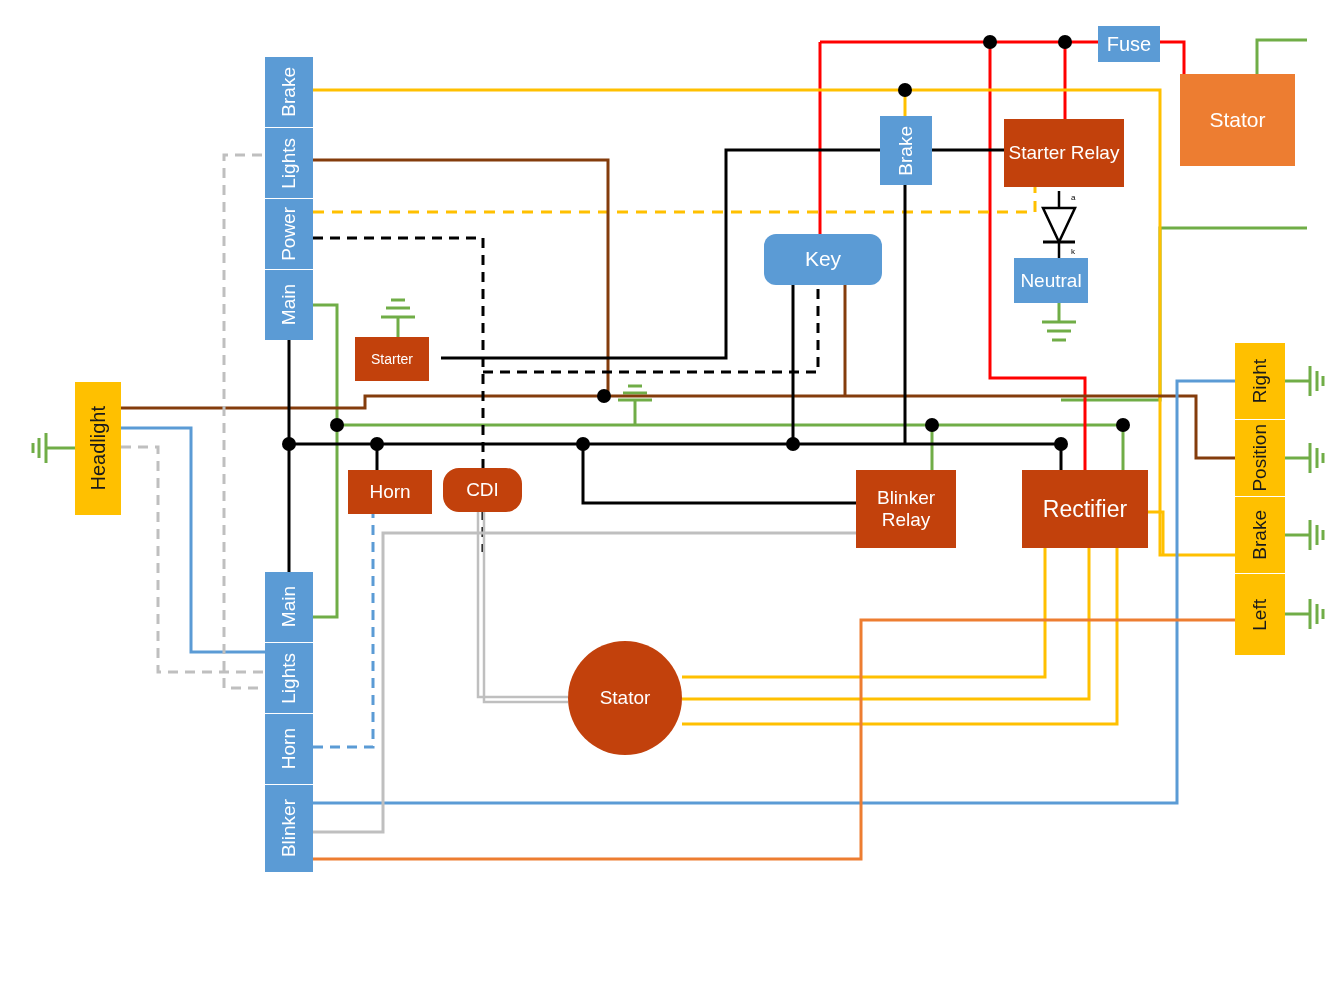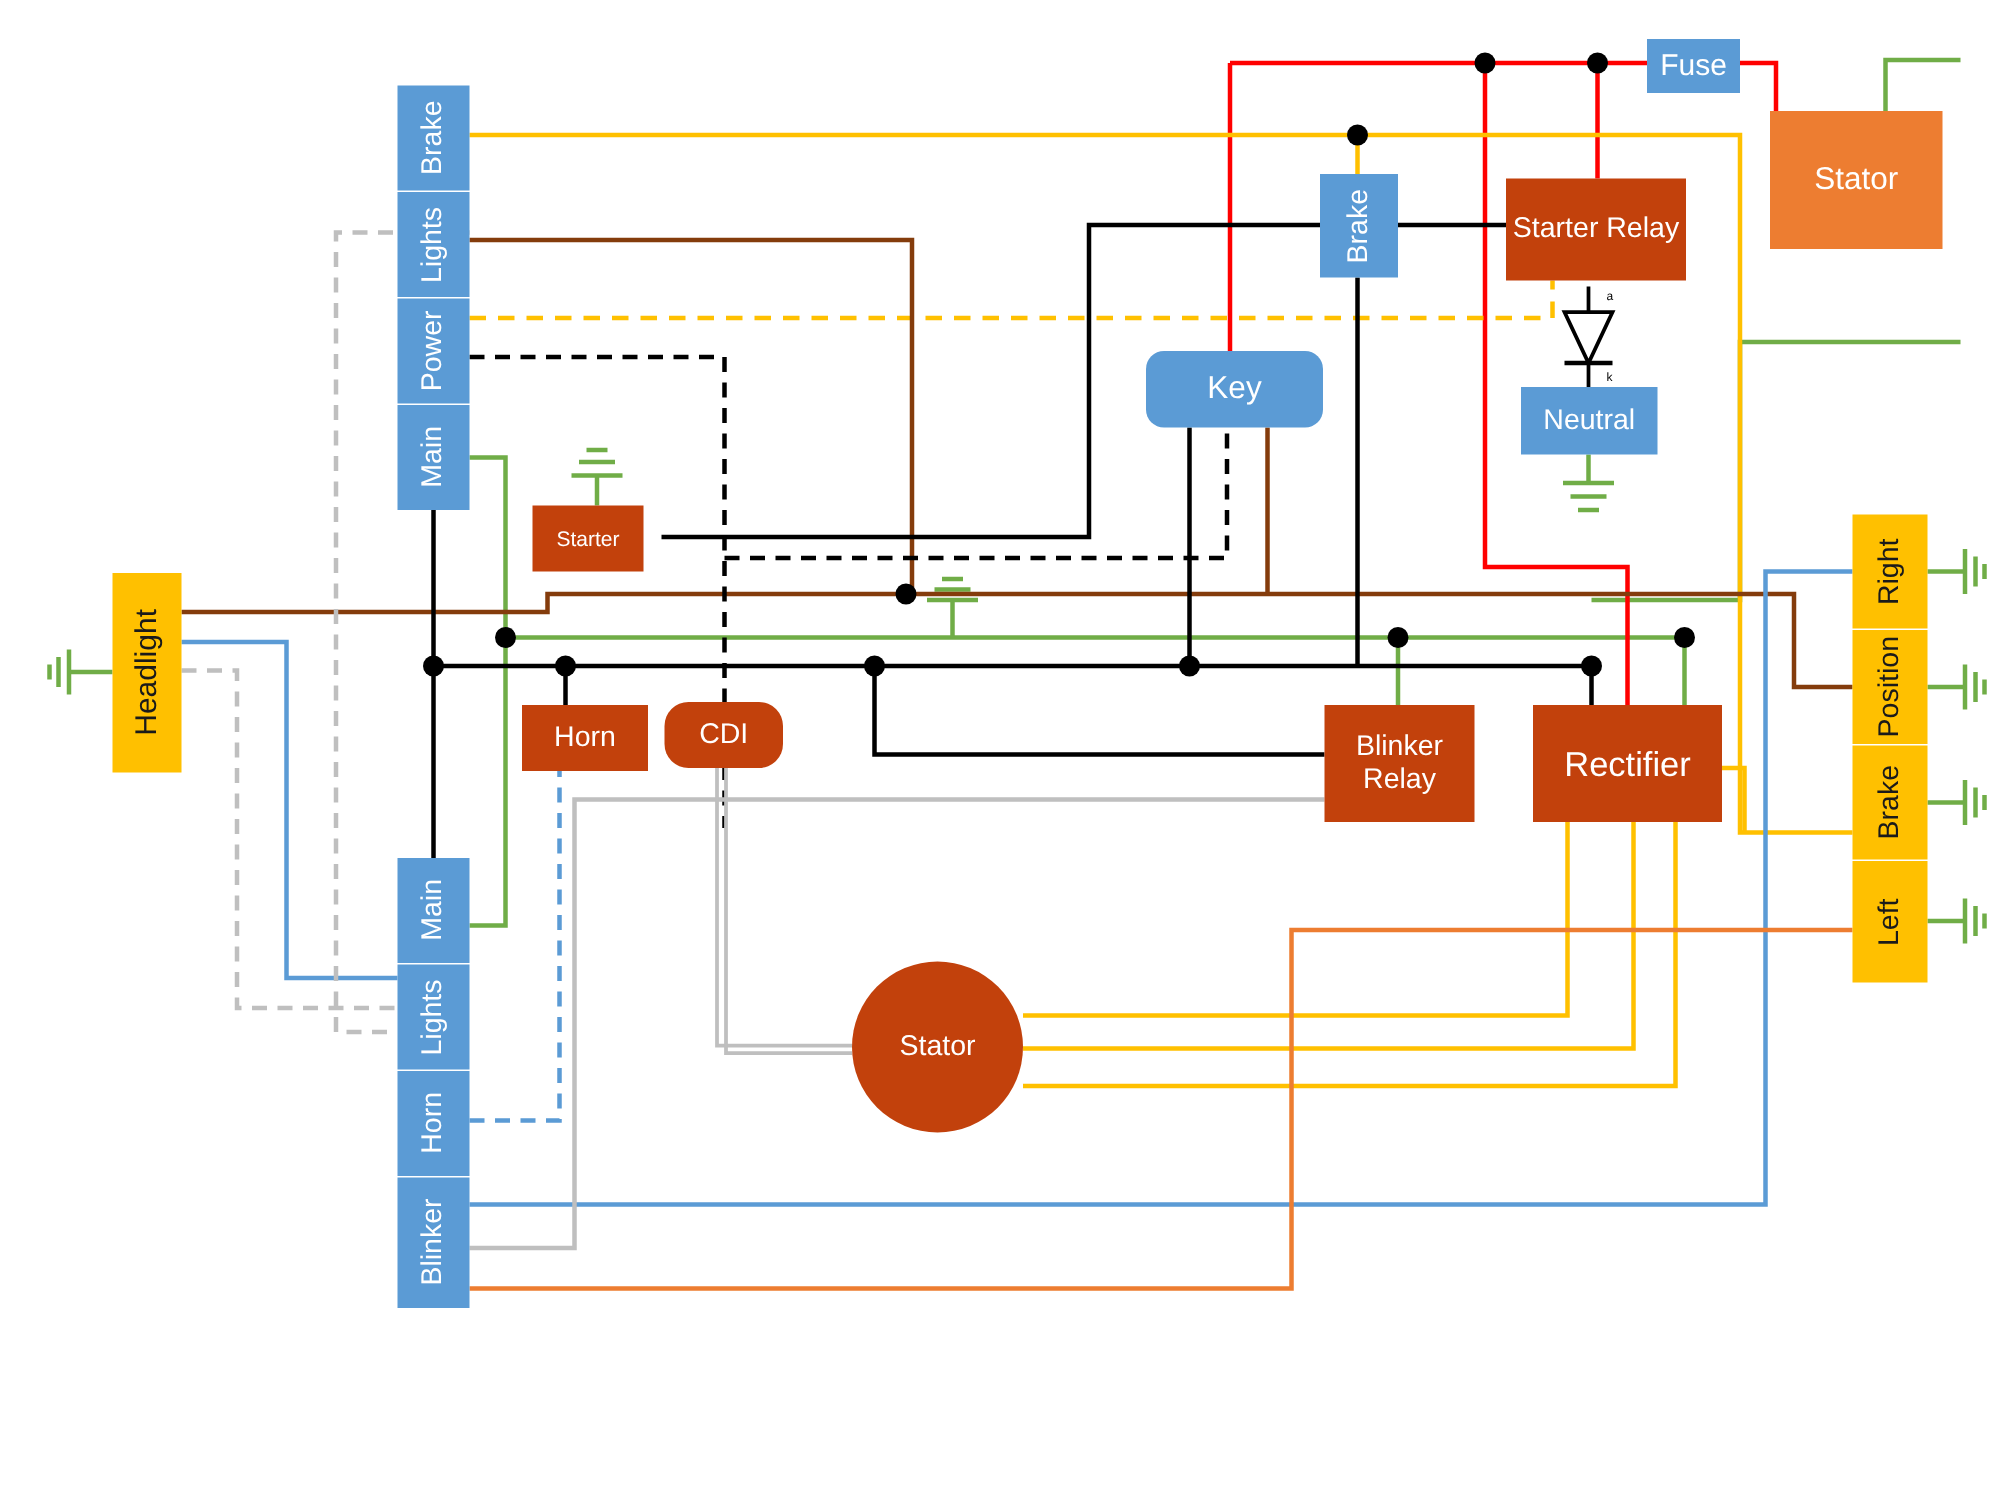--- a/index.html
+++ b/index.html
@@ -298,33 +298,33 @@
   </div>
 
   <div class="node blue" style="left:764px; top:234px; width:118px; height:51px; font-size:21px;border-radius:12px;">
     <span class="lbl">Key</span>
   </div>
 
   <div class="node blue vert" style="left:880px; top:116px; width:52px; height:69px; font-size:19px;">
     <span class="lbl">Brake</span>
   </div>
 
-  <div class="node gray" style="left:883px; top:470px; width:100px; height:78px; font-size:19px;">
+  <div class="node gray" style="left:856px; top:470px; width:100px; height:78px; font-size:19px;">
     <span class="lbl">Blinker Relay</span>
   </div>
 
   <div class="node gray" style="left:1022px; top:470px; width:126px; height:78px; font-size:23px;">
     <span class="lbl">Rectifier</span>
   </div>
 
   <div class="node gray" style="left:1004px; top:119px; width:120px; height:68px; font-size:19px;">
     <span class="lbl">Starter Relay</span>
   </div>
 
-  <div class="node blue" style="left:1014px; top:258px; width:91px; height:45px; font-size:19px;">
+  <div class="node blue" style="left:1014px; top:258px; width:74px; height:45px; font-size:19px;">
     <span class="lbl">Neutral</span>
   </div>
 
   <div class="node blue" style="left:1098px; top:26px; width:62px; height:36px; font-size:20px;align-items:center;">
     <span class="lbl">Fuse</span>
   </div>
 
   <div class="node orange" style="left:1180px; top:74px; width:115px; height:92px; font-size:21px;">
     <span class="lbl">Stator</span>
   </div>

